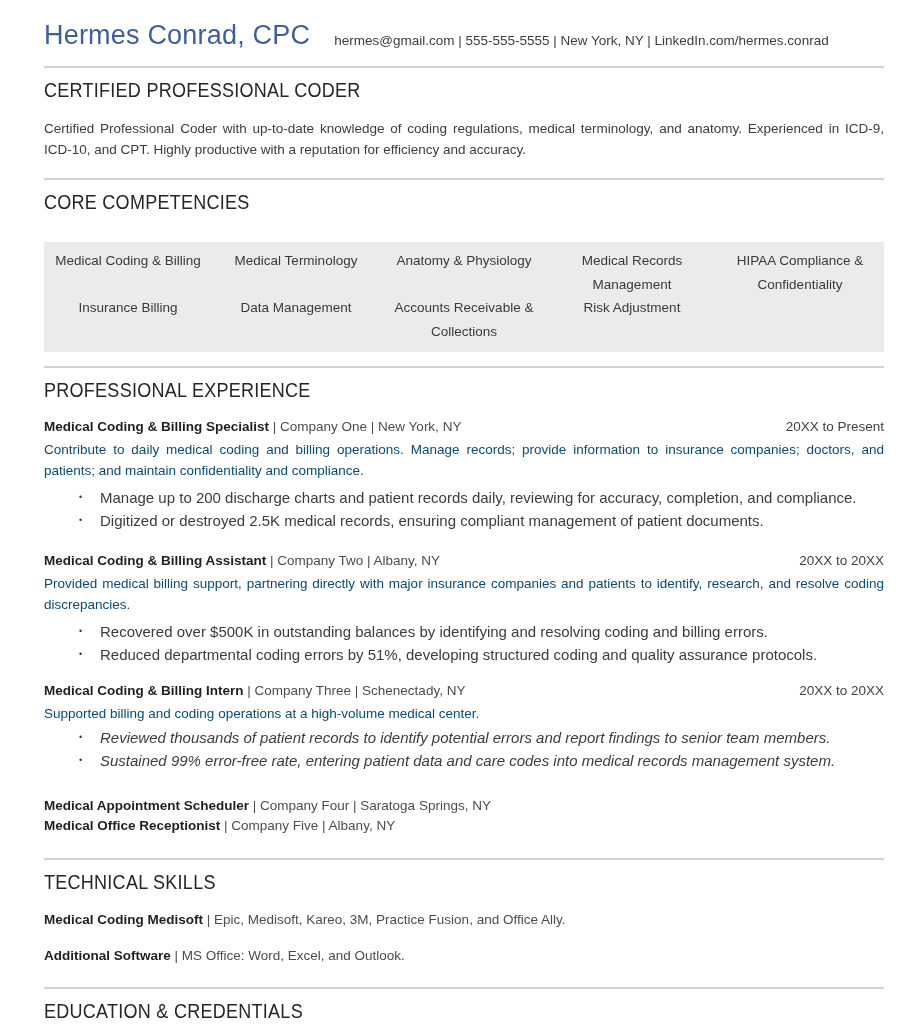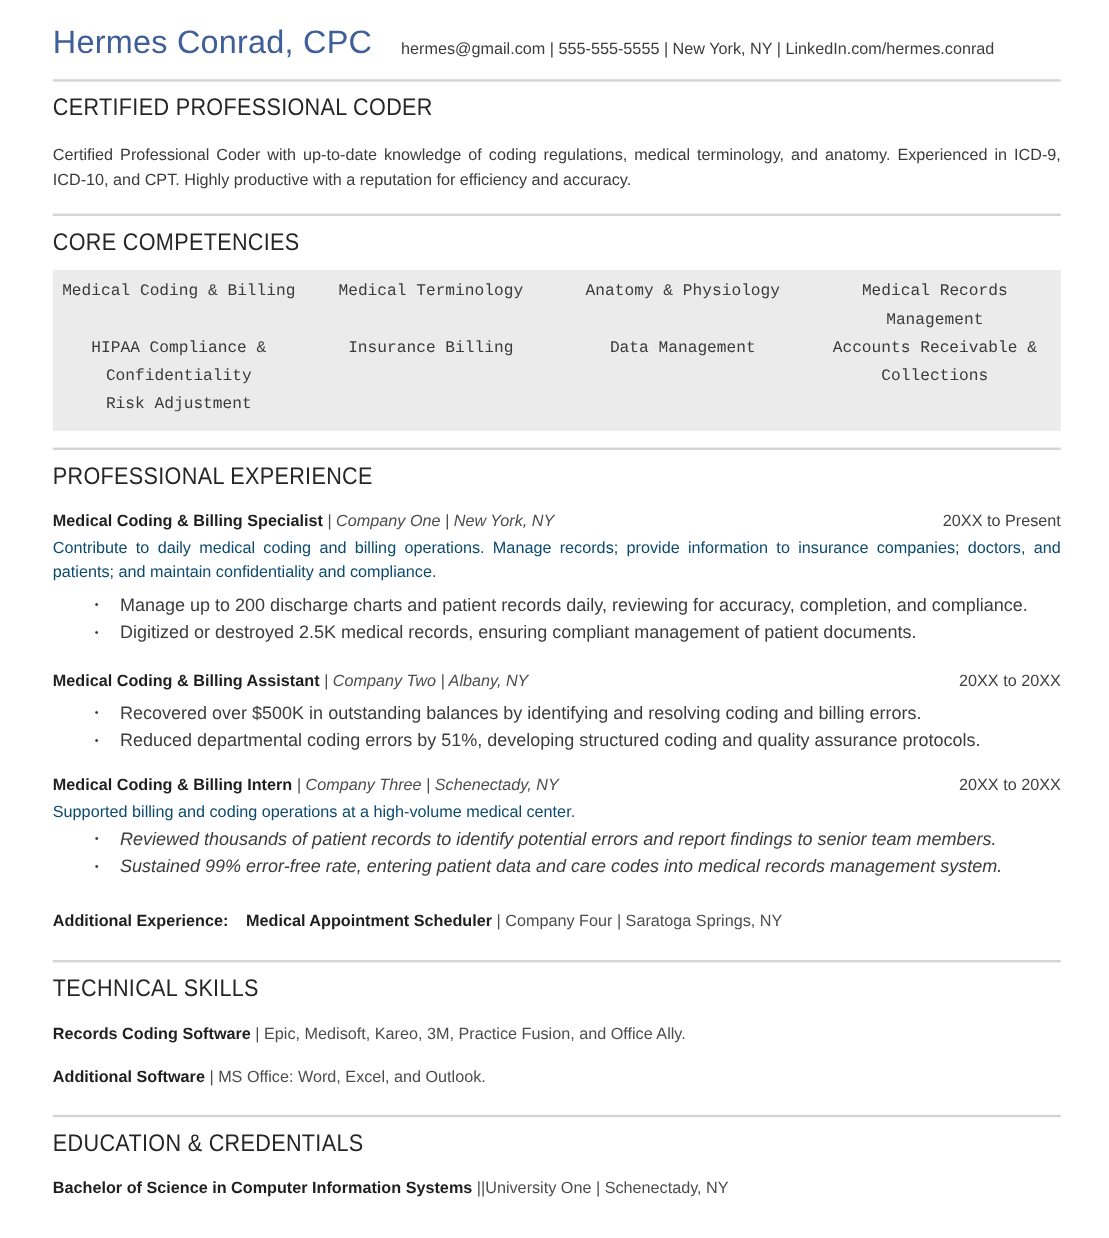--- a/index.html
+++ b/index.html
@@ -24,35 +24,34 @@
     display:inline-block;
     font-size:20px; font-weight:400; color:#262626;
     transform:scaleX(0.9); transform-origin:0 50%;
     margin-top:11px; letter-spacing:0.3px; white-space:nowrap;
   }
 
   .summary { margin-top:16px; font-size:13.5px; line-height:21px; text-align:justify; color:#3c3c3c; }
 
   
   .comp-table {
-    margin-top:11px; background:#ebebeb;
-    display:grid; grid-template-columns:1fr 1fr 1fr 1fr;
+    margin-top:28px; background:#ebebeb;
+    display:grid; grid-template-columns:1fr 1fr 1fr 1fr 1fr;
     padding:7px 0 9px 0;
-    font-family:Liberation Mono, monospace;
   }
   .comp-cell { text-align:center; font-size:13.5px; line-height:23.5px; color:#3a3a3a; }
 
   .section-gap-sm { margin-top:14px; }
   .section-gap-md { margin-top:18px; }
 
   
   .job { margin-top:15px; }
   .job-head { display:flex; justify-content:space-between; align-items:baseline; font-size:13.5px; line-height:20px; }
   .job-title { font-weight:700; color:#1f1f1f; }
-  .job-meta { color:#4d4d4d;font-style:italic; }
+  .job-meta { color:#4d4d4d; }
   .job-dates { color:#3f3f3f; white-space:nowrap; }
   .job-desc { margin-top:3px; font-size:13.5px; line-height:20.5px; text-align:justify; color:#0c4a6e; }
   .job-desc.nojust { text-align:left; }
   ul.bullets { list-style:none; margin:5px 0 0 34px; }
   ul.bullets li { position:relative; padding-left:22px; font-size:15px; line-height:23px; color:#3c3c3c; }
   ul.bullets li::before { content:"•"; position:absolute; left:1px; top:0; font-size:9px; line-height:23px; color:#3c3c3c; }
 
   .additional { display:flex; margin-top:24px; font-size:13.5px; }
   .additional-label { width:161px; flex:0 0 161px; font-weight:700; color:#1f1f1f; line-height:20px; }
   .additional-items { line-height:20px; }
@@ -117,20 +116,21 @@
         <li>Digitized or destroyed 2.5K medical records, ensuring compliant management of patient documents.</li>
       </ul>
     </div>
 
     
     <div class="job" style="margin-top:19px;">
       <div class="job-head">
         <div><span class="job-title">Medical Coding &amp; Billing Assistant</span><span class="job-meta"> | Company Two | Albany, NY</span></div>
         <div class="job-dates">20XX to 20XX</div>
       </div>
+      <p class="job-desc">Provided medical billing support, partnering directly with major insurance companies and patients to identify, research, and resolve coding discrepancies.</p>
       <ul class="bullets">
         <li>Recovered over $500K in outstanding balances by identifying and resolving coding and billing errors.</li>
         <li>Reduced departmental coding errors by 51%, developing structured coding and quality assurance protocols.</li>
       </ul>
     </div>
 
     
     <div class="job" style="">
       <div class="job-head">
         <div><span class="job-title">Medical Coding &amp; Billing Intern</span><span class="job-meta"> | Company Three | Schenectady, NY</span></div>
@@ -138,32 +138,32 @@
       </div>
       <p class="job-desc nojust">Supported billing and coding operations at a high-volume medical center.</p>
       <ul class="bullets" style="margin-top:1px;font-style:italic;">
         <li>Reviewed thousands of patient records to identify potential errors and report findings to senior team members.</li>
         <li>Sustained 99% error-free rate, entering patient data and care codes into medical records management system.</li>
       </ul>
     </div>
 
     
     <div class="additional">
-      <div class="additional-label">Additional Experience:</div>
       <div class="additional-items">
         <div class="additional-item"><span class="t">Medical Appointment Scheduler</span><span class="m"> | Company Four | Saratoga Springs, NY</span></div>
+        <div class="additional-item"><span class="t">Medical Office Receptionist</span><span class="m"> | Company Five | Albany, NY</span></div>
       </div>
     </div>
   </div>
 
   <hr class="rule" style="margin-top:22px;">
 
   <div class="skills">
     <div class="section-title">TECHNICAL SKILLS</div>
-    <div class="labeled-line"><span class="t">Records Coding Software</span><span class="m"> | Epic, Medisoft, Kareo, 3M, Practice Fusion, and Office Ally.</span></div>
+    <div class="labeled-line"><span class="t">Medical Coding Medisoft</span><span class="m"> | Epic, Medisoft, Kareo, 3M, Practice Fusion, and Office Ally.</span></div>
     <div class="labeled-line"><span class="t">Additional Software</span><span class="m"> | MS Office: Word, Excel, and Outlook.</span></div>
   </div>
 
   <hr class="rule" style="margin-top:21px;">
 
   <div class="education">
     <div class="section-title">EDUCATION &amp; CREDENTIALS</div>
     <div class="labeled-line"><span class="t">Bachelor of Science in Computer Information Systems</span><span class="m"> ||University One | Schenectady, NY</span></div>
     
     

